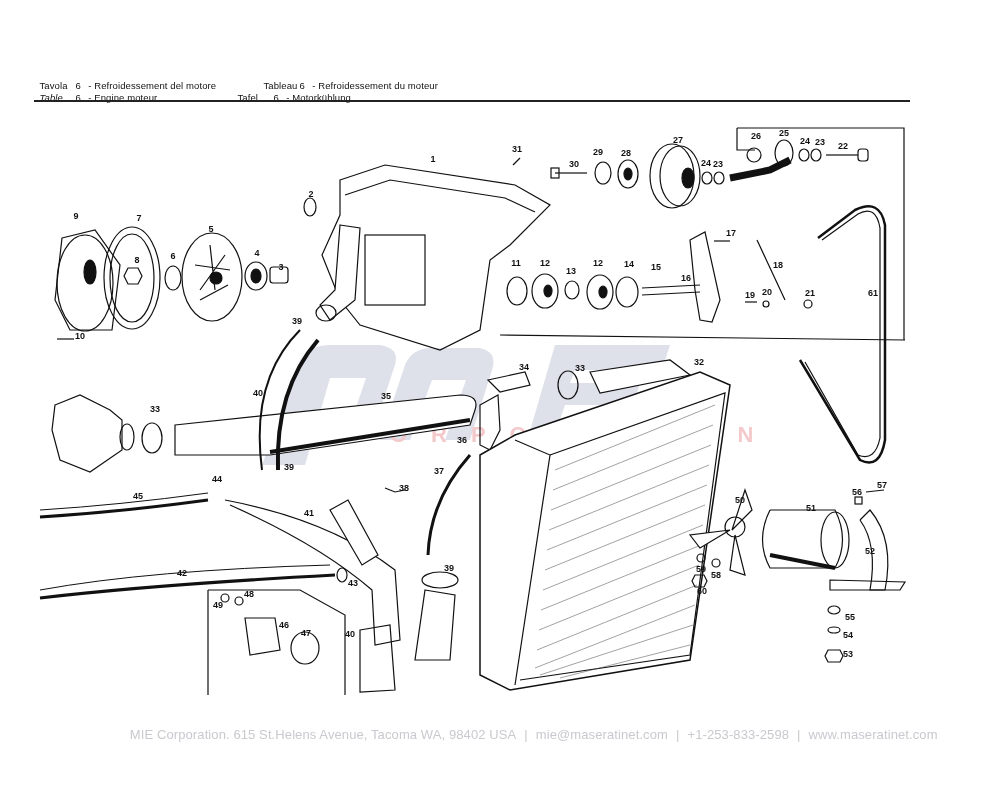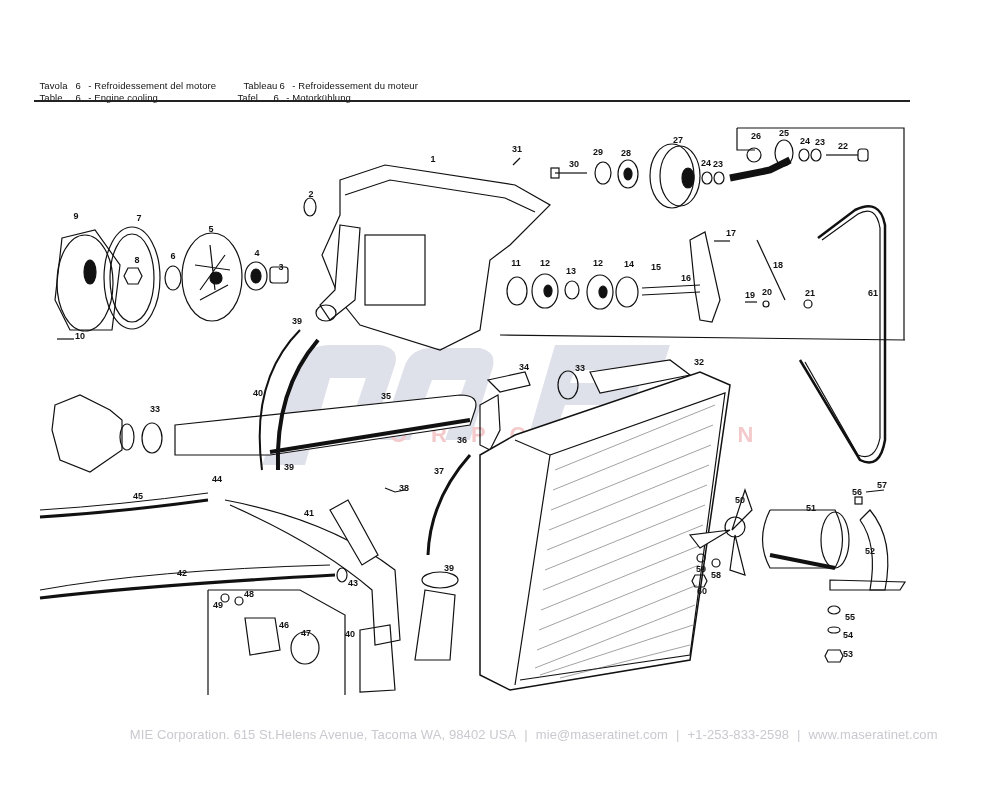--- a/index.html
+++ b/index.html
@@ -15,23 +15,23 @@
   .wm-big { fill:#dfe1ea; }
   .wm-txt { font-family:"Liberation Sans", sans-serif; font-size:22px; font-weight:bold; fill:#f4c9cb; letter-spacing:24px; }
 </style>
 </head>
 <body>
 
 <div class="hdr" style="left:34px; top:69px;">
   <span style="display:inline-block;width:36px;">Tavola</span><span style="display:inline-block;width:10px;">6</span>&nbsp;<span>- Refroidessement del motore</span>
 </div>
 <div class="hdr" style="left:34px; top:81px;">
-  <span style="display:inline-block;width:36px;">Table</span><span style="display:inline-block;width:10px;">6</span>&nbsp;<span>- Engine cooling</span>
-</div>
-<div class="hdr" style="left:238px; top:69px;">
+  <span style="display:inline-block;width:36px;font-style:italic;">Table</span><span style="display:inline-block;width:10px;">6</span>&nbsp;<span>- Engine moteur</span>
+</div>
+<div class="hdr" style="left:258px; top:69px;">
   <span style="display:inline-block;width:36px;">Tableau</span><span style="display:inline-block;width:10px;">6</span>&nbsp;<span>- Refroidessement du moteur</span>
 </div>
 <div class="hdr" style="left:232px; top:81px;">
   <span style="display:inline-block;width:36px;">Tafel</span><span style="display:inline-block;width:10px;">6</span>&nbsp;<span>- Motorkühlung</span>
 </div>
 <div class="rule"></div>
 
 <svg id="diagram" viewBox="0 0 1000 800" xmlns="http://www.w3.org/2000/svg">
 
   <g>

